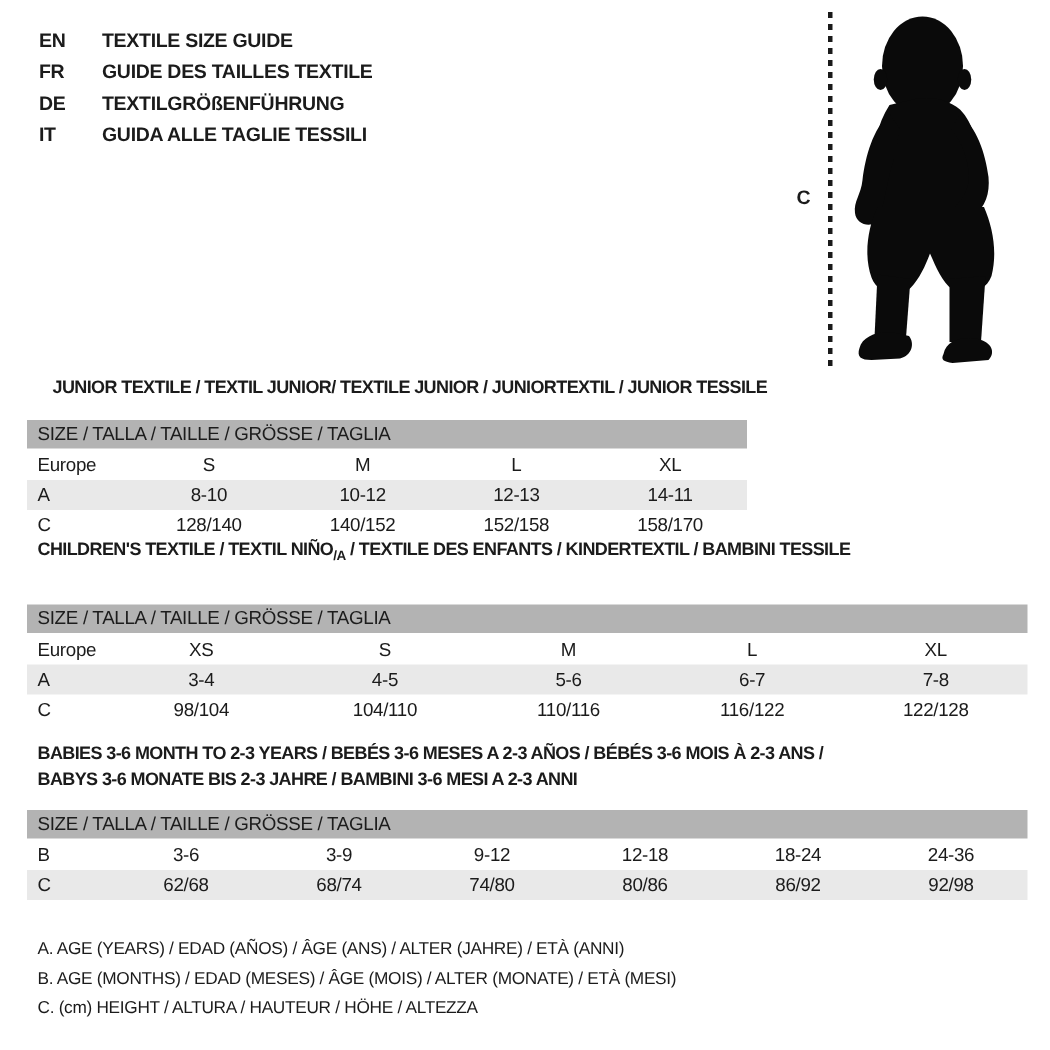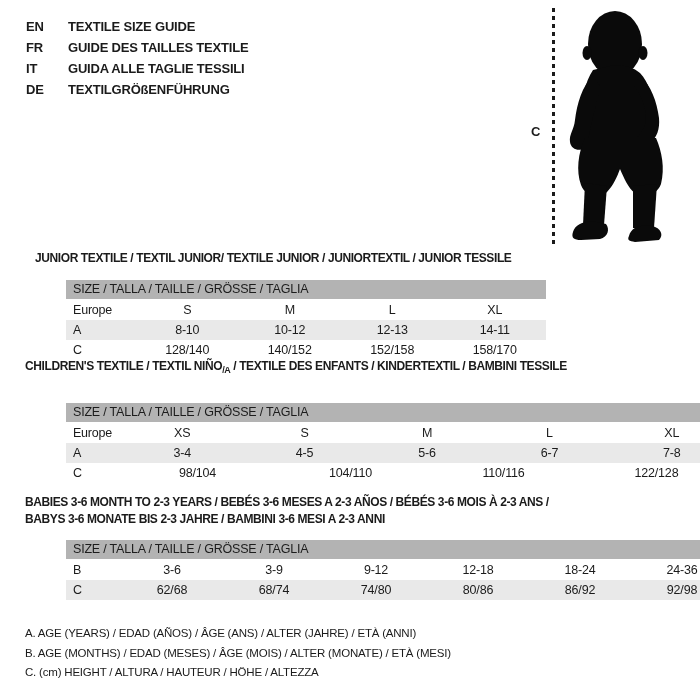--- a/index.html
+++ b/index.html
@@ -24,26 +24,26 @@
   .toddler{position:absolute;left:560px;top:8px;}
 
   
   .sec-title{position:absolute;font-weight:bold;font-size:12px;letter-spacing:-0.4px;white-space:nowrap;}
   #t1-title{left:35px;top:251px;}
   #t2-title{left:25px;top:359px;text-align:center;}
   #t3-title{left:25px;top:494px;line-height:17px;}
   .sub{font-size:9px;vertical-align:-3px;}
 
   
-  .tbl{position:absolute;left:18px;font-size:12.5px;letter-spacing:-0.2px;margin-left:48px;}
+  .tbl{position:absolute;left:18px;font-size:12.5px;letter-spacing:-0.2px;}
   #t1{top:280px;width:480px;}
   #t2{top:403px;width:667px;}
   #t3{top:540px;width:667px;}
   .tbl-header{height:19px;line-height:19px;background:#b3b3b3;padding-left:7px;margin-bottom:1px;color:#1c1c1c;}
-  .tbl-row{display:flex;height:20px;line-height:20px;justify-content:center;}
+  .tbl-row{display:flex;height:20px;line-height:20px;}
   .tbl-row.shade{background:#e9e9e9;}
   #t1 .lbl{width:70px;flex:0 0 70px;padding-left:7px;box-sizing:border-box;}
   #t2 .lbl,#t3 .lbl{width:55px;flex:0 0 55px;padding-left:7px;box-sizing:border-box;}
   .cell{flex:1;text-align:center;}
 
   
   .footnotes{position:absolute;left:25px;top:624px;font-weight:normal;font-size:11.5px;letter-spacing:-0.2px;line-height:19.5px;white-space:nowrap;}
 </style>
 </head>
 <body>
@@ -53,26 +53,26 @@
   <div class="lang-block">
     <div class="lang-row">
       <span class="lang-code">EN</span>
       <span class="lang-label">TEXTILE SIZE GUIDE</span>
     </div>
     <div class="lang-row">
       <span class="lang-code">FR</span>
       <span class="lang-label">GUIDE DES TAILLES TEXTILE</span>
     </div>
     <div class="lang-row">
+      <span class="lang-code">DE</span>
+      <span class="lang-label">TEXTILGRÖßENFÜHRUNG</span>
+    </div>
+    <div class="lang-row">
       <span class="lang-code">IT</span>
       <span class="lang-label">GUIDA ALLE TAGLIE TESSILI</span>
-    </div>
-    <div class="lang-row">
-      <span class="lang-code">DE</span>
-      <span class="lang-label">TEXTILGRÖßENFÜHRUNG</span>
     </div>
   </div>
 
   <div class="dotted-line"></div>
   <div class="figure-label">C</div>
   <svg class="toddler" width="112" height="236" viewBox="0 0 112 236" fill="#0a0a0a" xmlns="http://www.w3.org/2000/svg">
     <ellipse cx="55" cy="36" rx="27" ry="33"></ellipse>
     <ellipse cx="27" cy="45" rx="4.5" ry="7"></ellipse>
     <ellipse cx="83" cy="45" rx="4.5" ry="7"></ellipse>
     <path d="M33 62 C 25 74, 21 92, 22 110 L 23 140 L 92 140 L 93 108 C 93 90, 89 74, 80 65 C 72 58, 60 56, 50 58 Z"></path>
@@ -130,20 +130,21 @@
       <span class="cell">4-5</span>
       <span class="cell">5-6</span>
       <span class="cell">6-7</span>
       <span class="cell">7-8</span>
     </div>
     <div class="tbl-row">
       <span class="lbl">C</span>
       <span class="cell">98/104</span>
       <span class="cell">104/110</span>
       <span class="cell">110/116</span>
+      <span class="cell">116/122</span>
       <span class="cell">122/128</span>
     </div>
   </div>
 
   <div class="sec-title" id="t3-title">
     <div>BABIES 3-6 MONTH TO 2-3 YEARS / BEBÉS 3-6 MESES A 2-3 AÑOS / BÉBÉS 3-6 MOIS À 2-3 ANS /</div>
     <div>BABYS 3-6 MONATE BIS 2-3 JAHRE / BAMBINI 3-6 MESI A 2-3 ANNI</div>
   </div>
   <div class="tbl" id="t3">
     <div class="tbl-header">SIZE / TALLA / TAILLE / GRÖSSE / TAGLIA</div>

